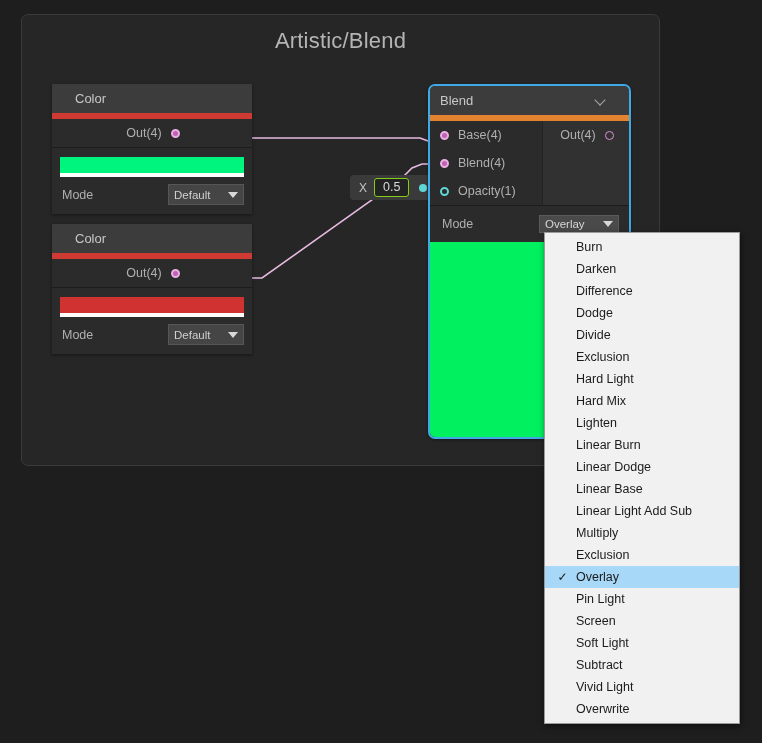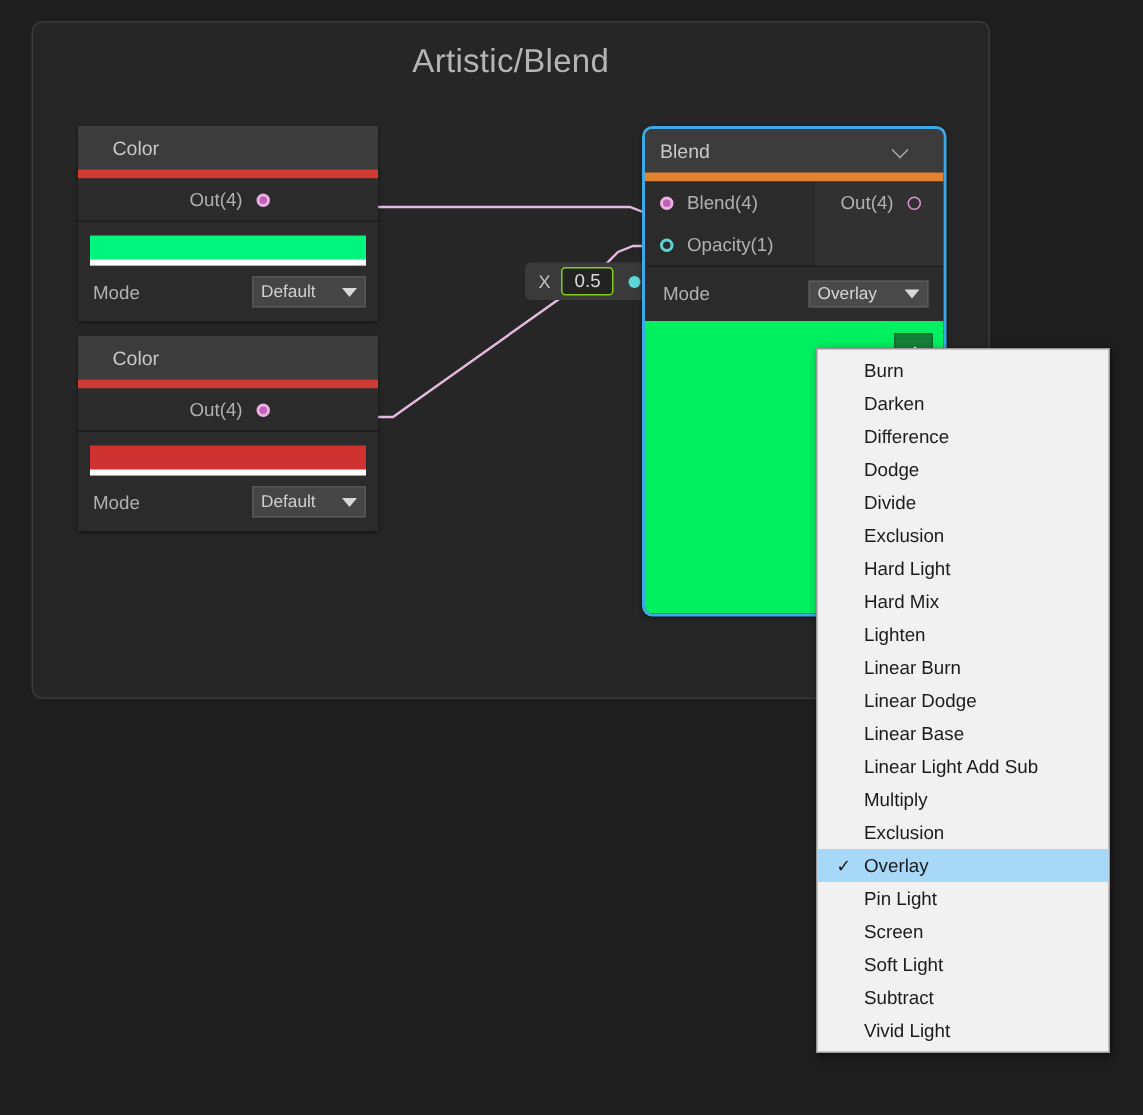--- a/index.html
+++ b/index.html
@@ -405,20 +405,24 @@
 
   <div class="node" id="blend-node" style="left: 428px; top: 84px; border-color: rgb(63, 169, 232);">
     <div class="node-title-bar">
       <span class="node-title">Blend</span>
       <span class="chevron-down"></span>
     </div>
     <div class="node-accent accent-orange"></div>
 
     <div class="blend-ports">
       <div class="blend-in-col">
+        <div class="port-row">
+          <span class="port-dot port-vec4 dot-left"></span>
+          <span class="port-label">Base(4)</span>
+        </div>
         <div class="port-row">
           <span class="port-dot port-vec4 dot-left"></span>
           <span class="port-label">Blend(4)</span>
         </div>
         <div class="port-row">
           <span class="port-dot port-float dot-left"></span>
           <span class="port-label">Opacity(1)</span>
         </div>
       </div>
       <div class="blend-out-col">
@@ -524,15 +528,19 @@
         <span class="mi-label">Soft Light</span>
       </div>
       <div class="menu-item">
         <span class="check-slot"></span>
         <span class="mi-label">Subtract</span>
       </div>
       <div class="menu-item">
         <span class="check-slot"></span>
         <span class="mi-label">Vivid Light</span>
       </div>
+      <div class="menu-item">
+        <span class="check-slot"></span>
+        <span class="mi-label">Overwrite</span>
+      </div>
     </div>
 
 </div>
 
 </body></html>

